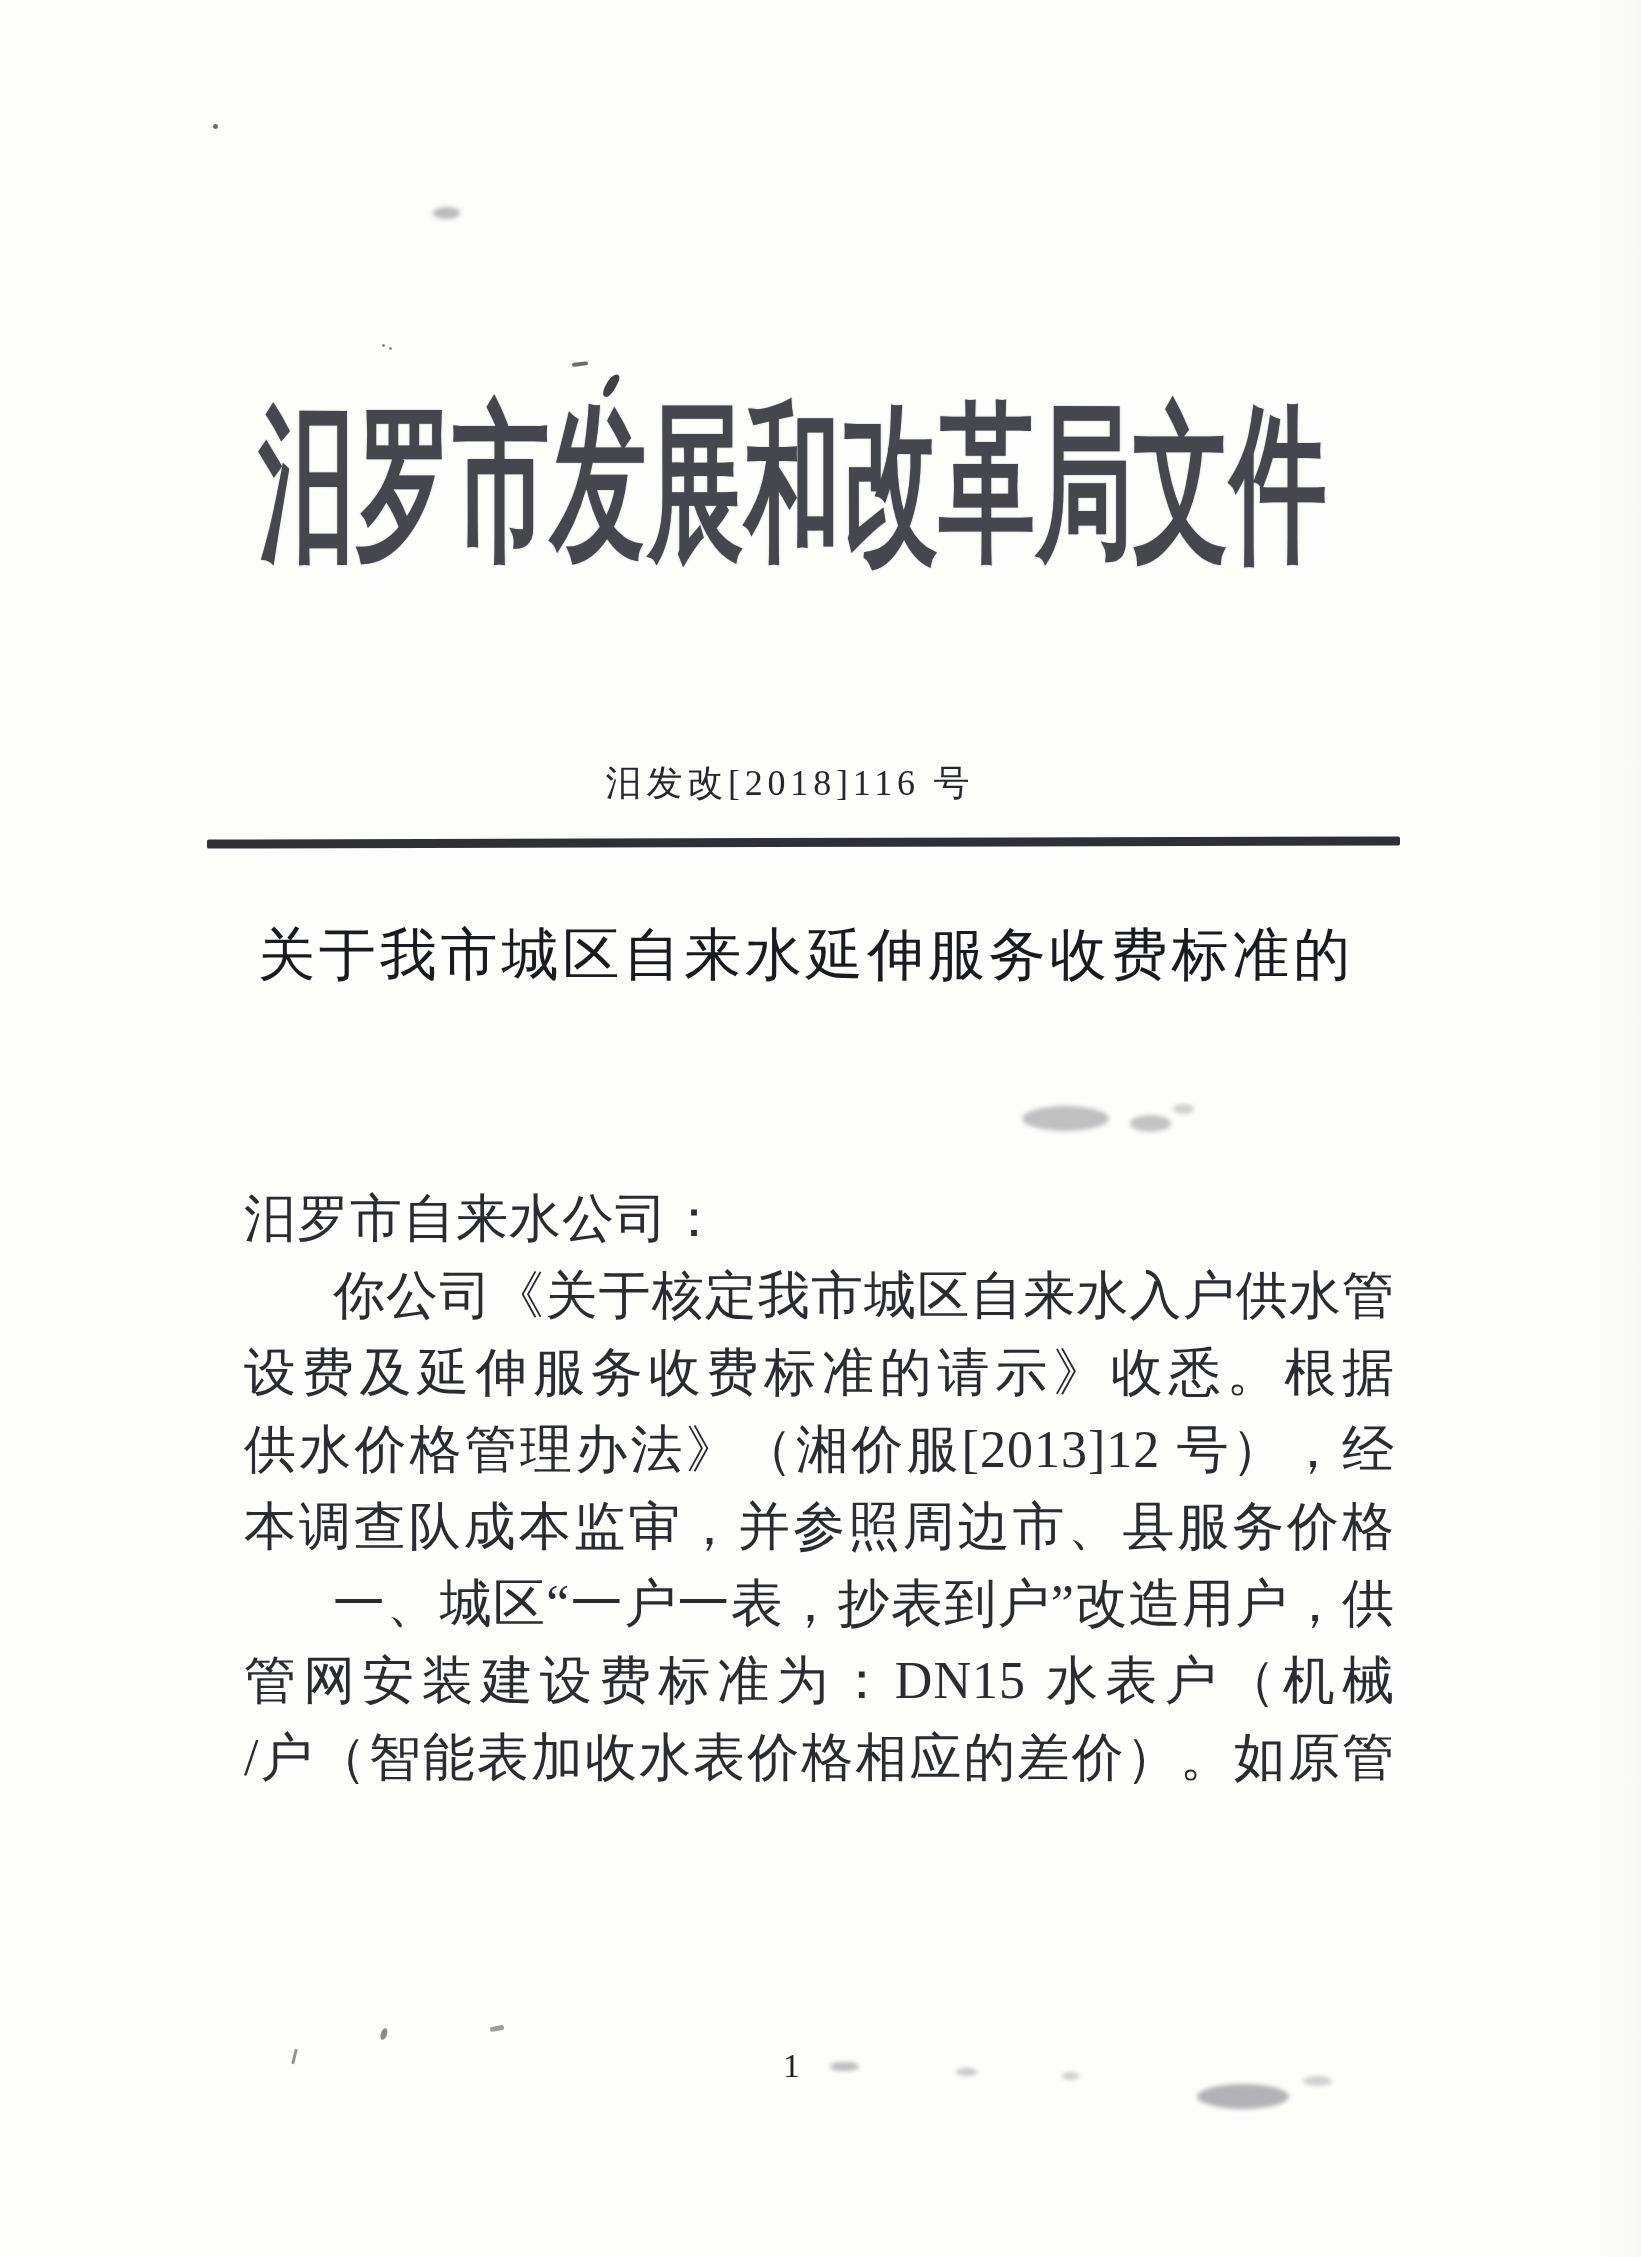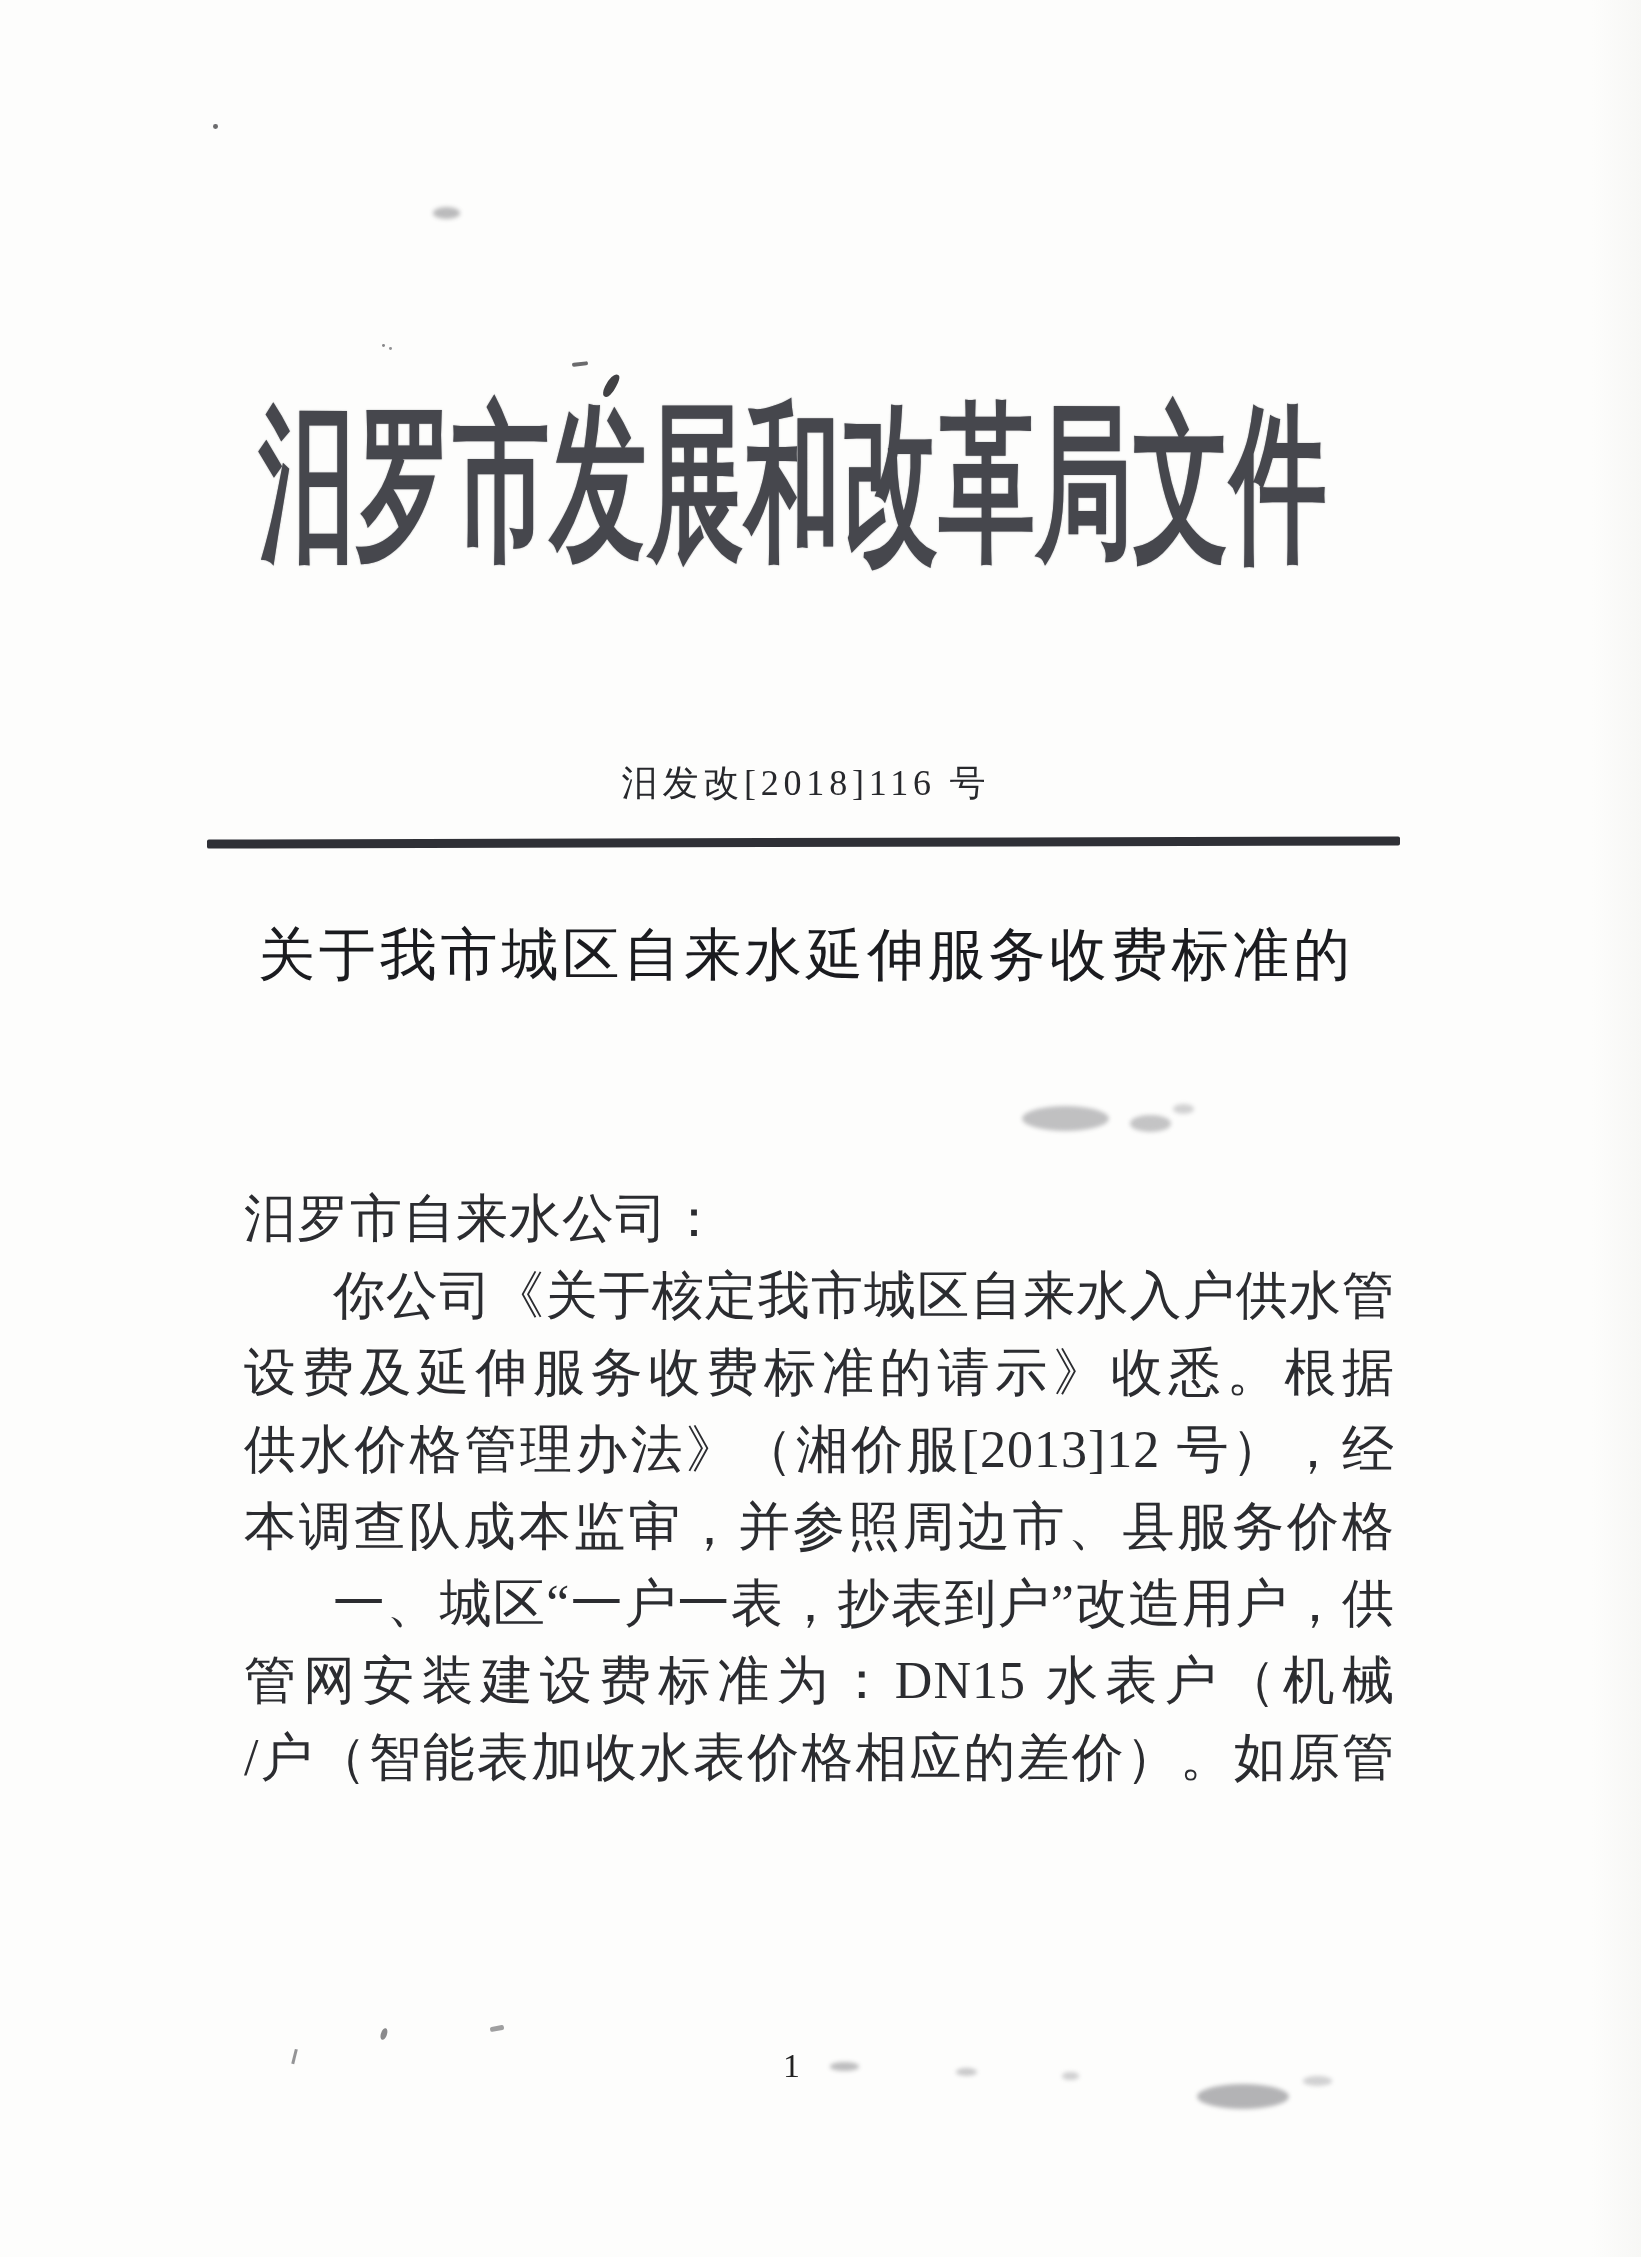--- a/index.html
+++ b/index.html
@@ -14,21 +14,21 @@
   
   #agency-title{left:259px;top:396px;white-space:nowrap;}
   #agency-title .tt{
     display:inline-block;font-size:170px;line-height:1.05;font-weight:700;
     color:#46474d;letter-spacing:1.9px;white-space:nowrap;
     transform:scaleX(0.565);transform-origin:0 0;
     text-shadow:0 0 1.9px rgba(70,71,77,.55);
   }
 
   
-  #doc-number{left:164px;top:759px;width:1284px;text-align:center;
+  #doc-number{left:148px;top:759px;width:1284px;text-align:center;
     font-size:36px;letter-spacing:4.8px;color:#27282c;}
 
   
   #rule{left:207px;top:838px;width:1193px;height:8.7px;background:#2f3036;
     transform:rotate(-0.15deg);border-radius:1.9px;}
 
   
   #subject{left:164px;top:908px;width:1284px;text-align:center;
     font-weight:400;color:#1a1b1f;font-size:57px;line-height:93px;letter-spacing:3.9px;}
   #subject .l2{letter-spacing:0;}

